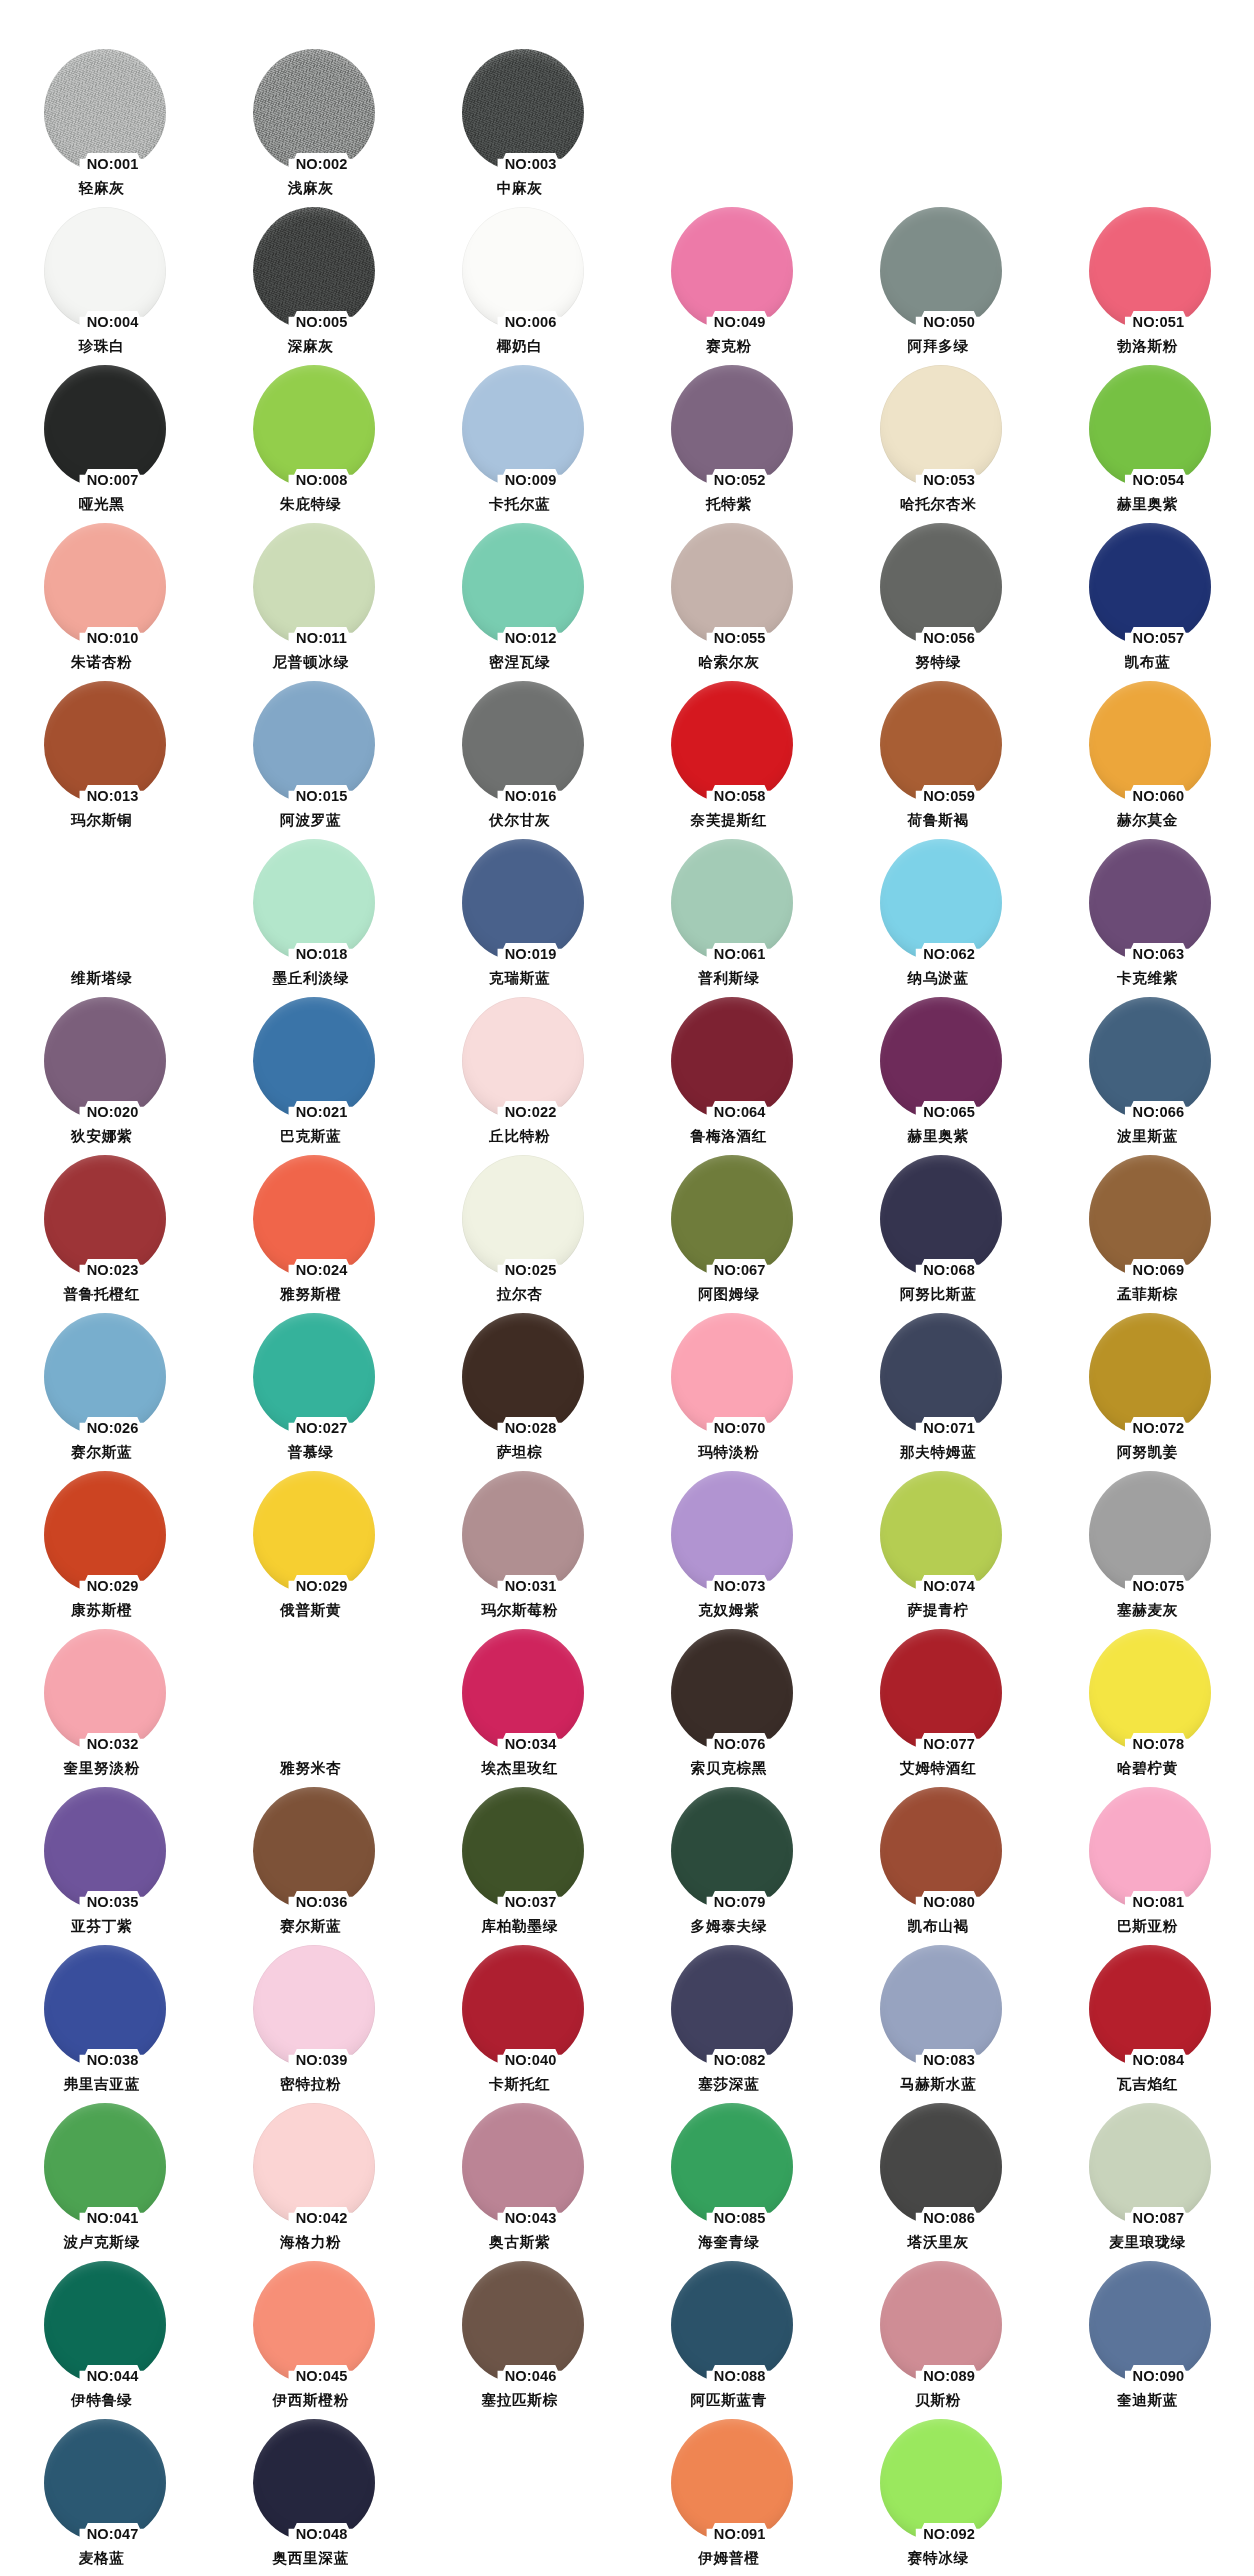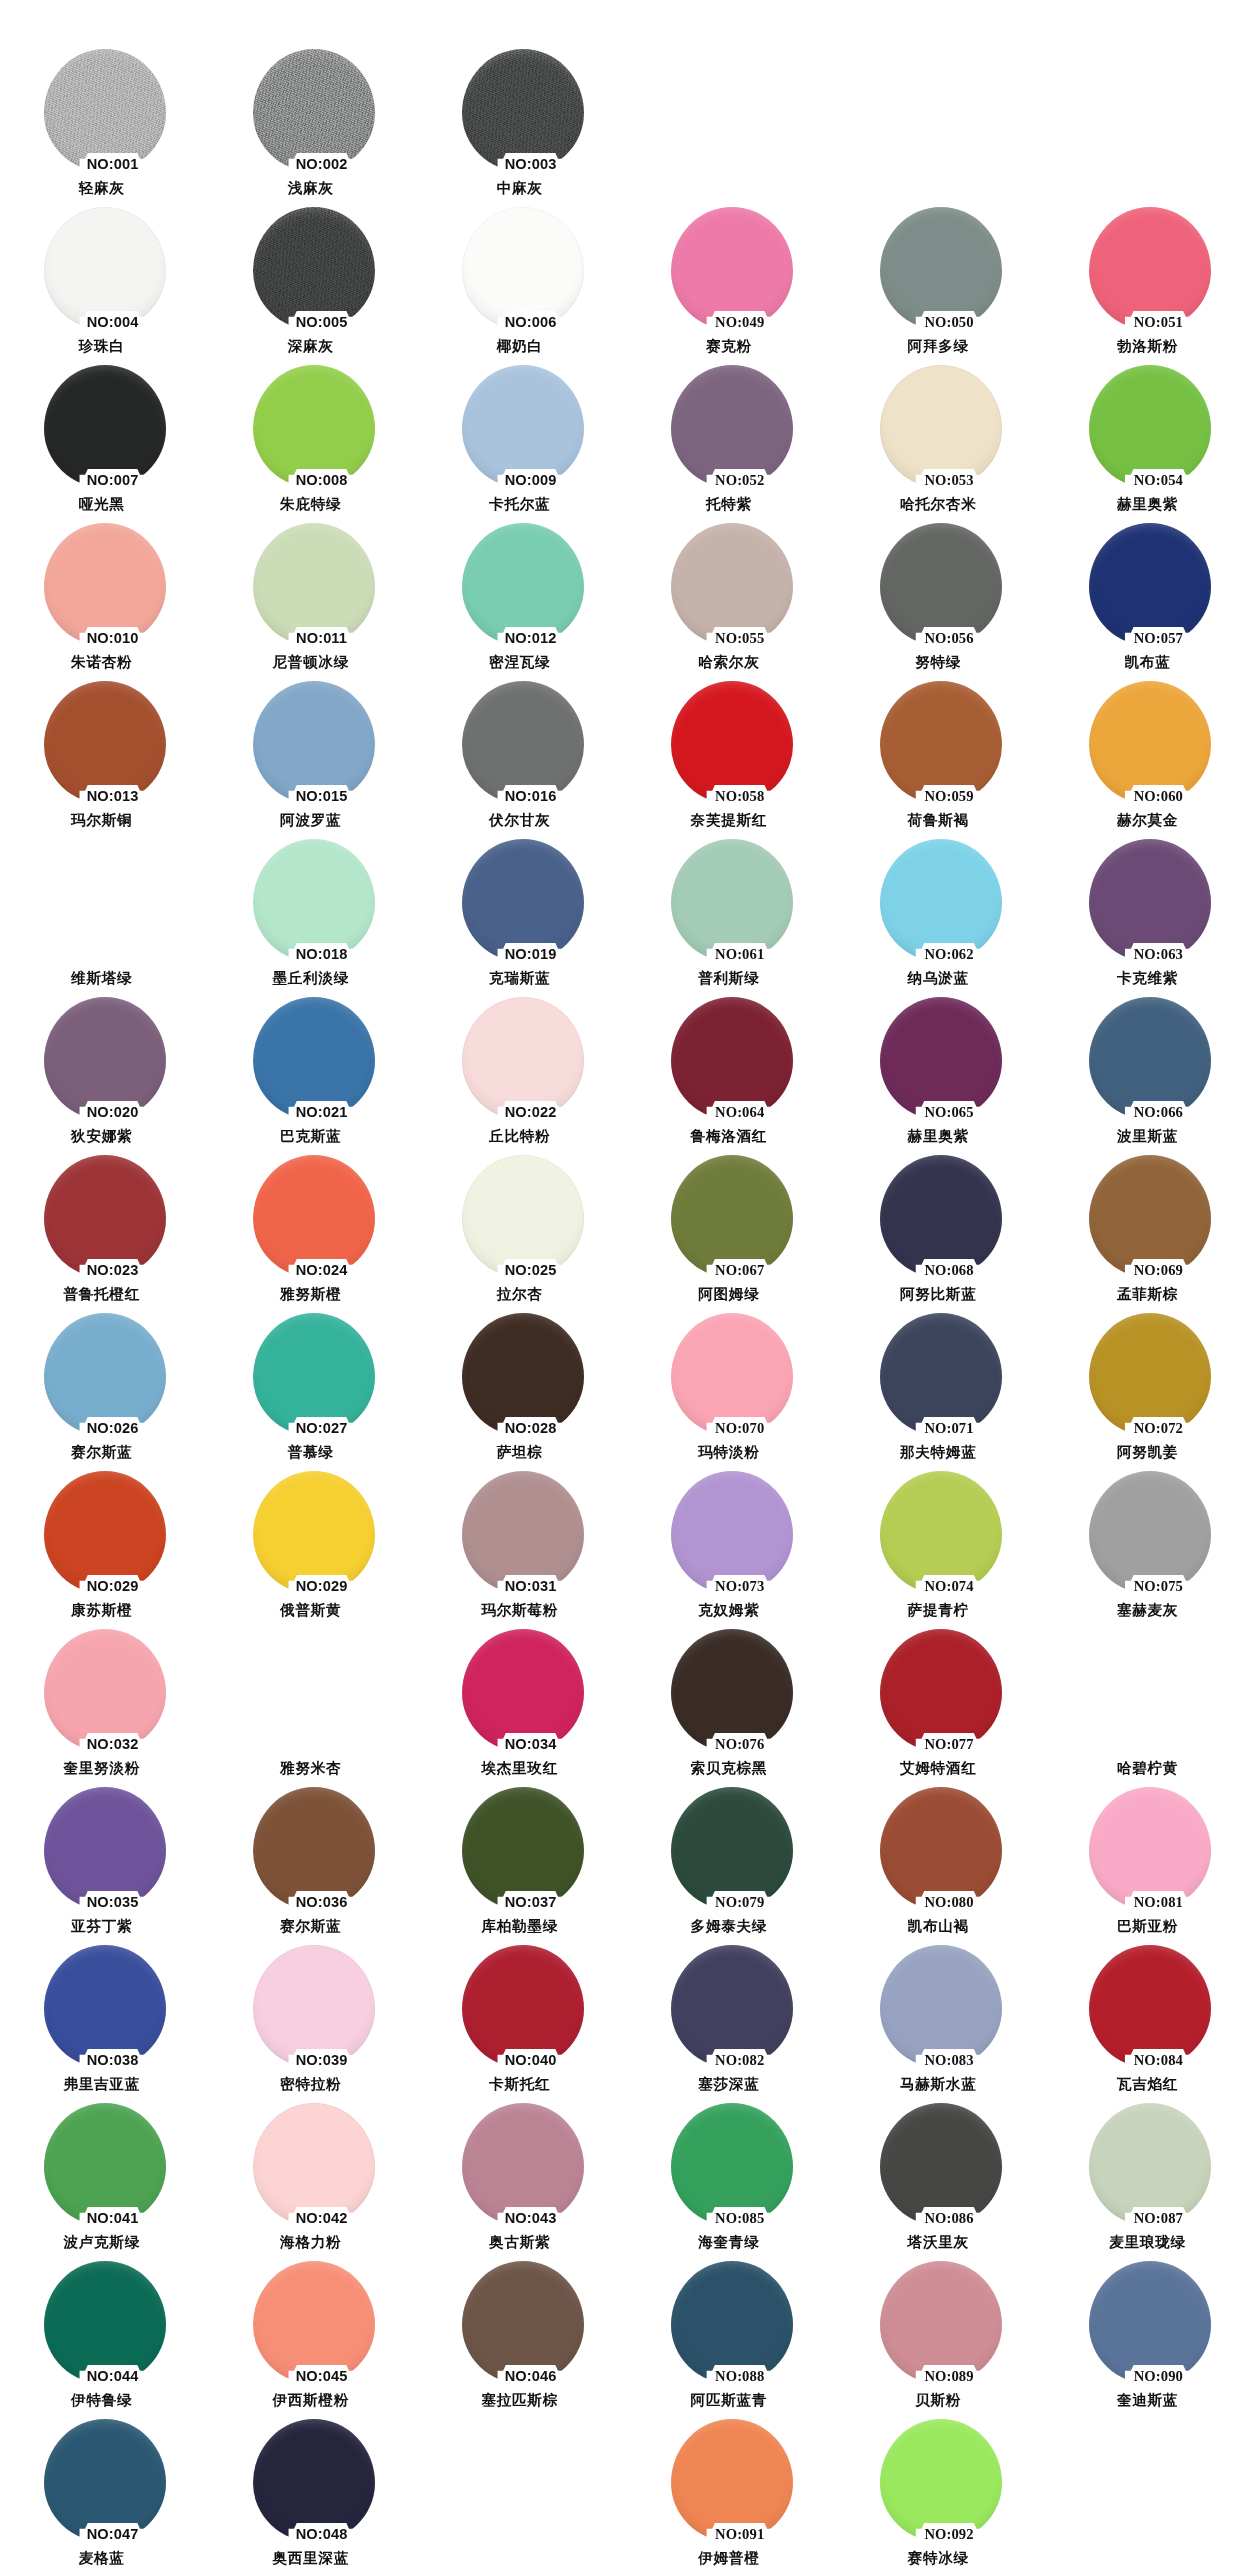--- a/index.html
+++ b/index.html
@@ -25,21 +25,21 @@
     align-items: flex-end;
   }
   .half-sheet {
     width: 627px;
     display: grid;
     grid-template-columns: repeat(3, 1fr);
     grid-auto-rows: 158px;
     padding-top: 9.7px;
     justify-items: center;
   }
-  .half-sheet.right { width: 628px; font-family: Liberation Serif, serif; }
+  .half-sheet.right { width: 628px; }
 
   
   .swatch {
     width: 100%;
     height: 158px;
     position: relative;
     display: flex;
     flex-direction: column;
     align-items: center;
   }
@@ -791,20 +791,26 @@
       <div class="swatch">
         <div class="chip-wrap">
           <div class="chip" style="background: rgb(171, 32, 41);"></div>
           <div class="tag">
             <span class="tag-text">NO:077</span>
           </div>
         </div>
         <div class="cname">艾姆特酒红</div>
       </div>
       <div class="swatch">
+        <div class="chip-wrap">
+          <div class="chip" style="background: rgb(244, 229, 67);"></div>
+          <div class="tag">
+            <span class="tag-text">NO:078</span>
+          </div>
+        </div>
         <div class="cname">哈碧柠黄</div>
       </div>
       <div class="swatch">
         <div class="chip-wrap">
           <div class="chip" style="background: rgb(44, 75, 60);"></div>
           <div class="tag">
             <span class="tag-text">NO:079</span>
           </div>
         </div>
         <div class="cname">多姆泰夫绿</div>

